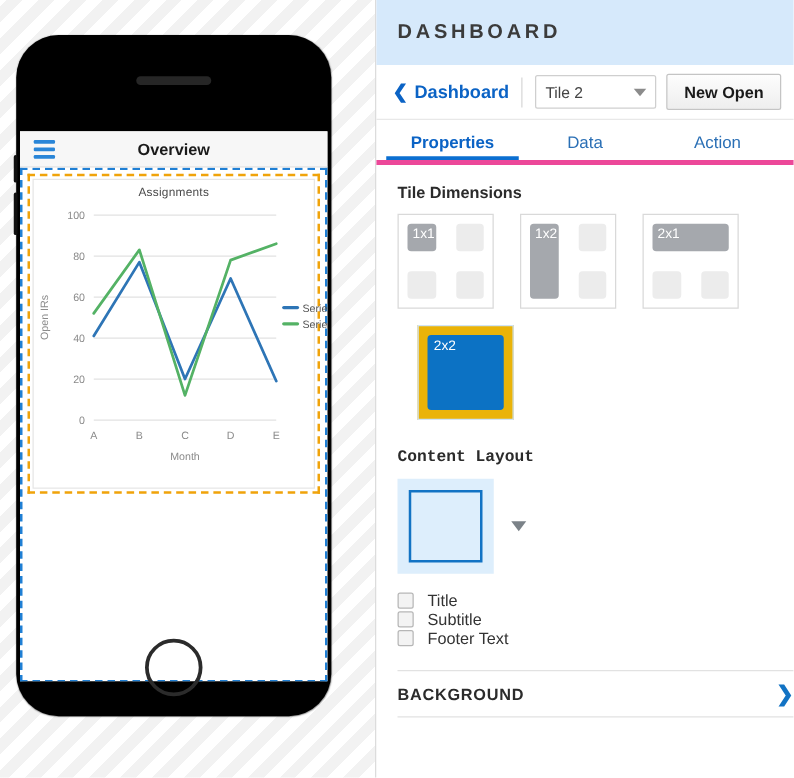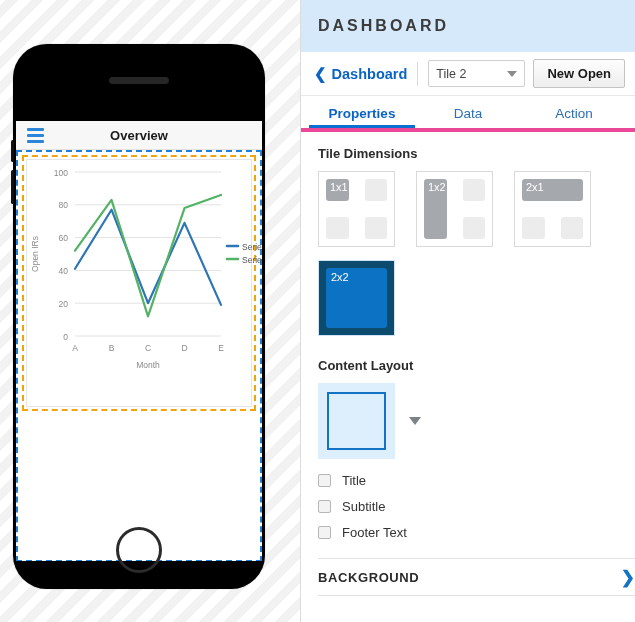--- a/index.html
+++ b/index.html
@@ -31,21 +31,21 @@
         #ffffff 0px, #ffffff 9px,
         #f2f2f2 9px, #f2f2f2 18px);
     overflow: hidden;
     flex: 0 0 300px;
   }
 
   
   #phone {
     position: absolute;
     left: 13px;
-    top: 44px;
+    top: 28px;
     width: 252px;
     height: 545px;
     background: #000000;
     border-radius: 34px;
     box-shadow: 0 0 1px rgba(0,0,0,.4);
   }
   #phone-speaker {
     position: absolute;
     left: 50%;
     top: 33px;
@@ -313,21 +313,22 @@
     width: 77px;
     height: 76px;
     border: 1px solid #d9d9d9;
     background: #fff;
     box-sizing: border-box;
     padding: 7px;
     cursor: pointer;
   }
   .dim-option.selected {
     border-color: #cfe4f7;
-    background: #0c4a6e;
+    background: #eab308;
+    margin-left: 16px;
   }
   .dim-grid {
     width: 100%; height: 100%;
     display: grid;
     grid-template-columns: 1fr 1fr;
     grid-template-rows: 1fr 1fr;
     gap: 16px;
   }
   .cell { background: #ececec; border-radius: 3px; }
   .cell.fill { background: #a5a8ad; }
@@ -342,21 +343,21 @@
     background: #0c72c4;
     border-radius: 3px;
     color: #fff;
     font-size: 11px;
     padding: 3px 0 0 5px;
     box-sizing: border-box;
   }
   #dim-row-2 { margin-top: 13px; }
 
   
-  #content-layout-label { margin-top: 22px; }
+  #content-layout-label { margin-top: 22px; font-family: Liberation Mono, monospace; }
   #layout-row { display: flex; align-items: center; }
   #layout-swatch {
     width: 77px; height: 76px;
     background: #ddeefc;
     box-sizing: border-box;
     padding: 9px;
     cursor: pointer;
   }
   #layout-swatch-inner {
     width: 100%; height: 100%;
@@ -368,21 +369,20 @@
     width: 0; height: 0;
     border-left: 6px solid transparent;
     border-right: 6px solid transparent;
     border-top: 8px solid #7b8288;
     cursor: pointer;
   }
 
   .check-row {
     display: flex;
     align-items: center;
-    margin-top: 11px;
     cursor: pointer;
   }
   #checkbox-list { margin-top: 14px; }
   .checkbox {
     width: 13px; height: 13px;
     border: 1px solid #b6b6b6;
     border-radius: 2px;
     background: #f3f3f3;
     box-sizing: border-box;
     margin-right: 11px;
@@ -434,20 +434,21 @@
               <i></i>
           </div>
           <div id="app-bar-title">Overview</div>
         </div>
 
         <div id="dash-body" style="border-color: rgb(31, 127, 212);">
 
 
           <div class="tile" id="tile-chart" style="border-color: rgb(240, 163, 10);">
             <div id="tile-chart-inner">
+              <div id="chart-title">Assignments</div>
               <svg id="chart-svg" width="236" height="222" viewBox="0 0 236 222">
                   <line x1="48" y1="176" x2="194" y2="176" stroke="#e2e2e2" stroke-width="1"></line>
                   <text x="41" y="179.5" text-anchor="end" font-size="8.5" font-family="&quot;Liberation Sans&quot;, sans-serif" fill="#8a8a8a">0</text>
                   <line x1="48" y1="143.2" x2="194" y2="143.2" stroke="#e2e2e2" stroke-width="1"></line>
                   <text x="41" y="146.7" text-anchor="end" font-size="8.5" font-family="&quot;Liberation Sans&quot;, sans-serif" fill="#8a8a8a">20</text>
                   <line x1="48" y1="110.39999999999999" x2="194" y2="110.39999999999999" stroke="#e2e2e2" stroke-width="1"></line>
                   <text x="41" y="113.89999999999999" text-anchor="end" font-size="8.5" font-family="&quot;Liberation Sans&quot;, sans-serif" fill="#8a8a8a">40</text>
                   <line x1="48" y1="77.60000000000001" x2="194" y2="77.60000000000001" stroke="#e2e2e2" stroke-width="1"></line>
                   <text x="41" y="81.10000000000001" text-anchor="end" font-size="8.5" font-family="&quot;Liberation Sans&quot;, sans-serif" fill="#8a8a8a">60</text>
                   <line x1="48" y1="44.79999999999998" x2="194" y2="44.79999999999998" stroke="#e2e2e2" stroke-width="1"></line>

